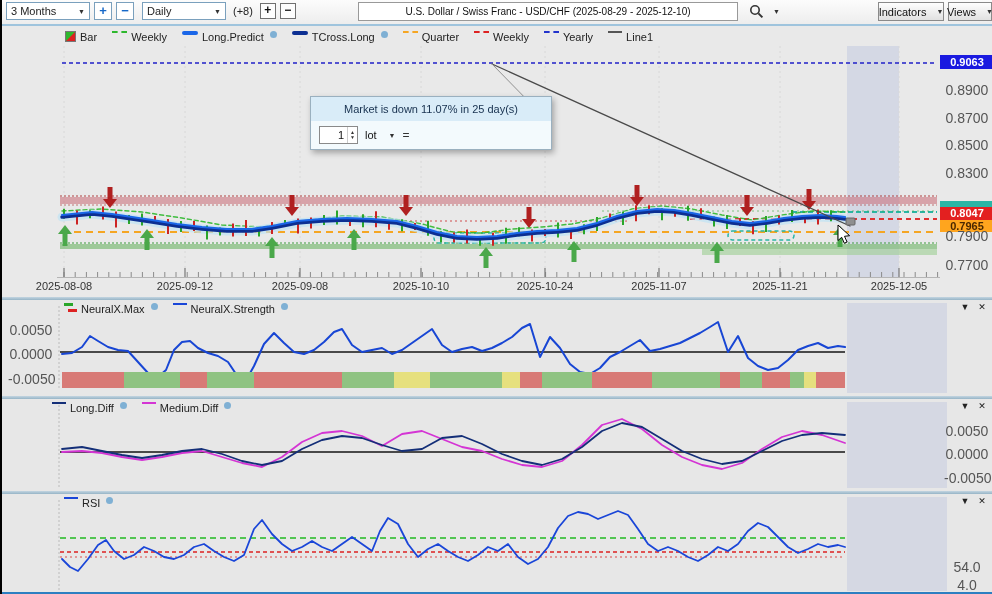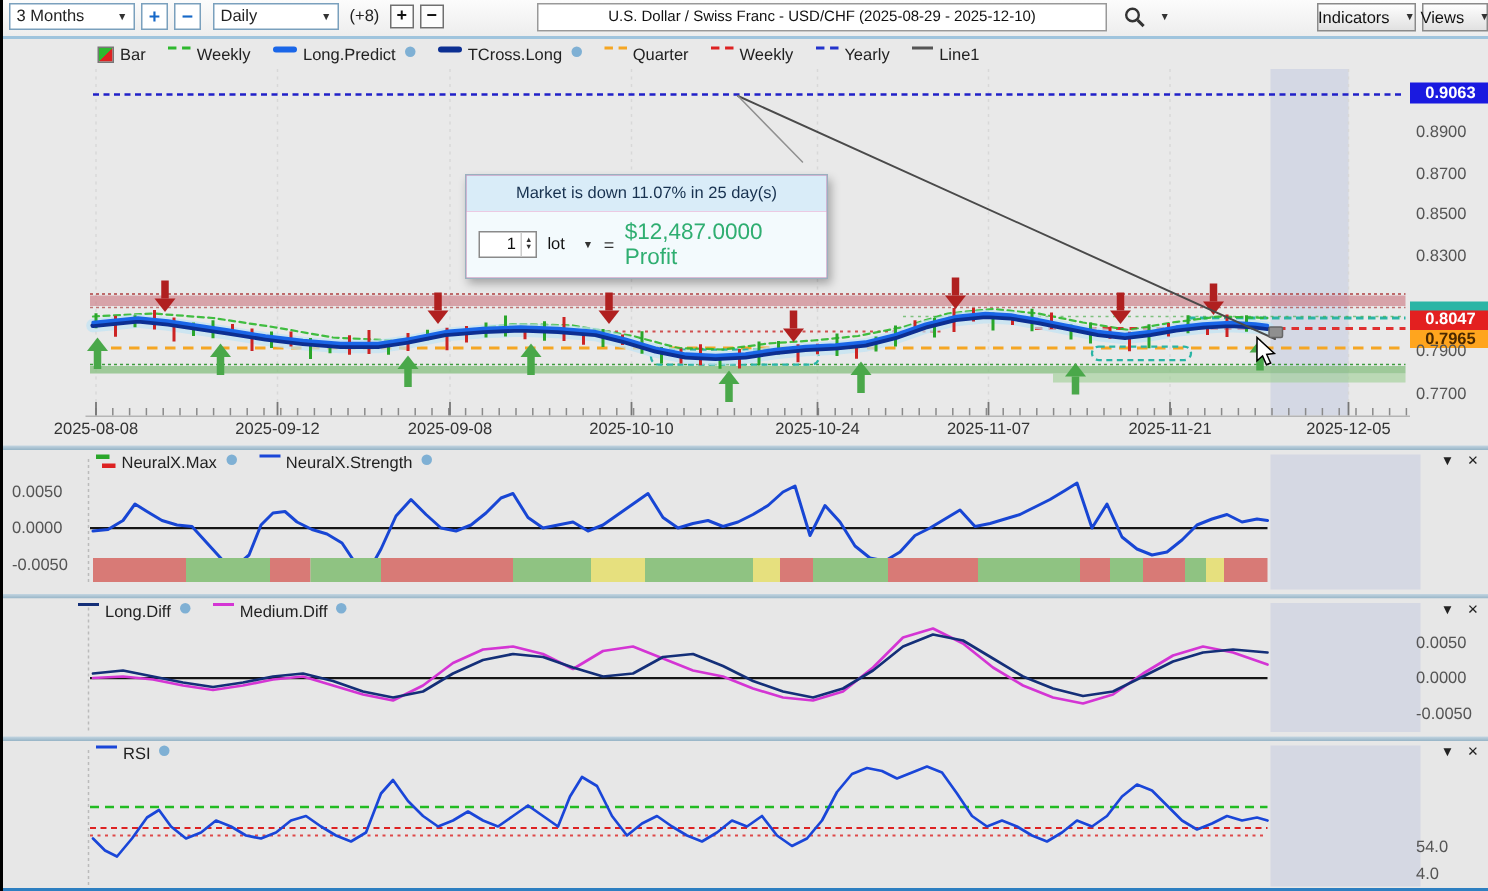--- a/index.html
+++ b/index.html
@@ -36,27 +36,27 @@
   .swt.blue{background:#1a66e8}.swt.navy{background:#0c2f92}
   .sws{width:14px;height:2px;background:#555}
   .sws.blue{background:#1a46d8}.sws.navy{background:#142f78}.sws.magenta{background:#d435d4}
   .sw-bar{width:11px;height:11px;background:linear-gradient(135deg,#2eb82e 49%,#d22 51%);border:1px solid #777;box-sizing:border-box}
   .nmax{position:relative;width:13px;height:9px;display:inline-block}
   .nmax i{position:absolute;height:3px;width:9px}
   .nmax .g{left:0;top:0;background:#2aa62a}
   .nmax .r{right:0;bottom:0;background:#d22}
   .idot{width:7px;height:7px;border-radius:50%;background:#7fb0d4;display:inline-block;margin-left:2px}
   
-  .ylab{position:absolute;width:46px;text-align:left;font-size:11px;color:#555;z-index:4}
+  .ylab{position:absolute;width:46px;text-align:center;font-size:14px;color:#555;z-index:4}
   .ylab.left{left:6px}.ylab.right{left:942px}
   .badge{position:absolute;left:938px;width:54px;text-align:center;font-size:11px;font-weight:bold;color:#fff;z-index:4}
   .xlab{position:absolute;top:280px;width:80px;text-align:center;font-size:11px;color:#333;z-index:4}
   .pctl{position:absolute;font-size:9px;color:#222;z-index:6;width:12px;text-align:center}
   
-  #tooltip{position:absolute;left:308px;top:116px;width:240px;border:1px solid #9ab0bf;box-shadow:2px 3px 6px rgba(0,0,0,.3);background:#ec4899;z-index:10}
+  #tooltip{position:absolute;left:308px;top:96px;width:240px;border:1px solid #9ab0bf;box-shadow:2px 3px 6px rgba(0,0,0,.3);background:#b91c1c;z-index:10}
   #tooltip .tt-top{background:#d9ecf8;padding:5px 6px 4px;font-size:11px;color:#17314f;text-align:center;line-height:15px}
   #tooltip .tt-bot{background:#f3fafd;display:flex;align-items:center;padding:5px 8px;gap:7px}
   .spin{display:flex;border:1px solid #8a8a8a;background:#fff;height:16px;align-items:stretch}
   .spin .num{width:24px;font-size:11px;text-align:right;padding-right:3px;line-height:16px;color:#111}
   .spin .arrs{display:flex;flex-direction:column;justify-content:center;font-size:5px;line-height:5px;padding:0 2px;border-left:1px solid #ccc;color:#333}
   .lotlbl{font-size:11px;color:#111}
   .eq{font-size:12px;color:#333}
   .profit{font-size:15px;color:#2fae71}
 </style>
 </head>
@@ -403,21 +403,20 @@
       <div class="spin">
         <span class="num">1</span>
         <span class="arrs">
           <span>▲</span>
           <span>▼</span>
         </span>
       </div>
       <span class="lotlbl">lot</span>
       <span class="car">▼</span>
       <span class="eq">=</span>
-      <span class="profit">$12,487.0000 Profit</span>
     </div>
   </div>
 
   <div class="badge" style="top:201px;height:9px;background:#2ab5a5"></div>
   <div class="badge" style="top:55px;height:14px;line-height:14px;background:#1a1ae0">0.9063</div>
   <div class="badge" style="top:207px;height:13px;line-height:13px;background:#e32020">0.8047</div>
   <div class="badge" style="top:220px;height:12px;line-height:12px;background:#ffa51e;color:#4a2800">0.7965</div>
   <div class="ylab right" style="top:82px">0.8900</div>
   <div class="ylab right" style="top:110px">0.8700</div>
   <div class="ylab right" style="top:137px">0.8500</div>

